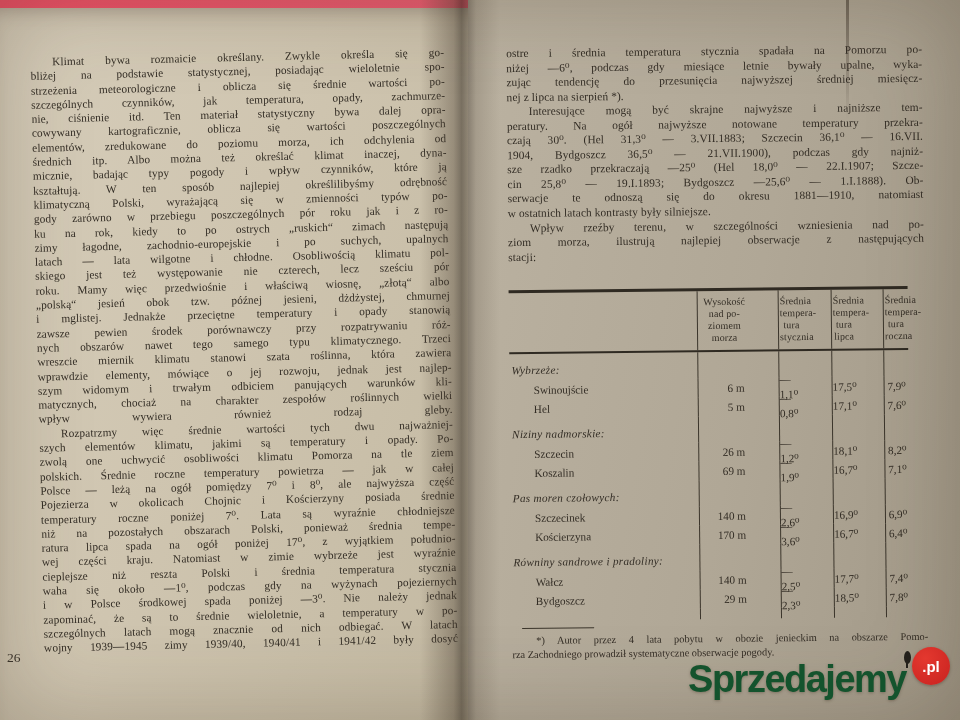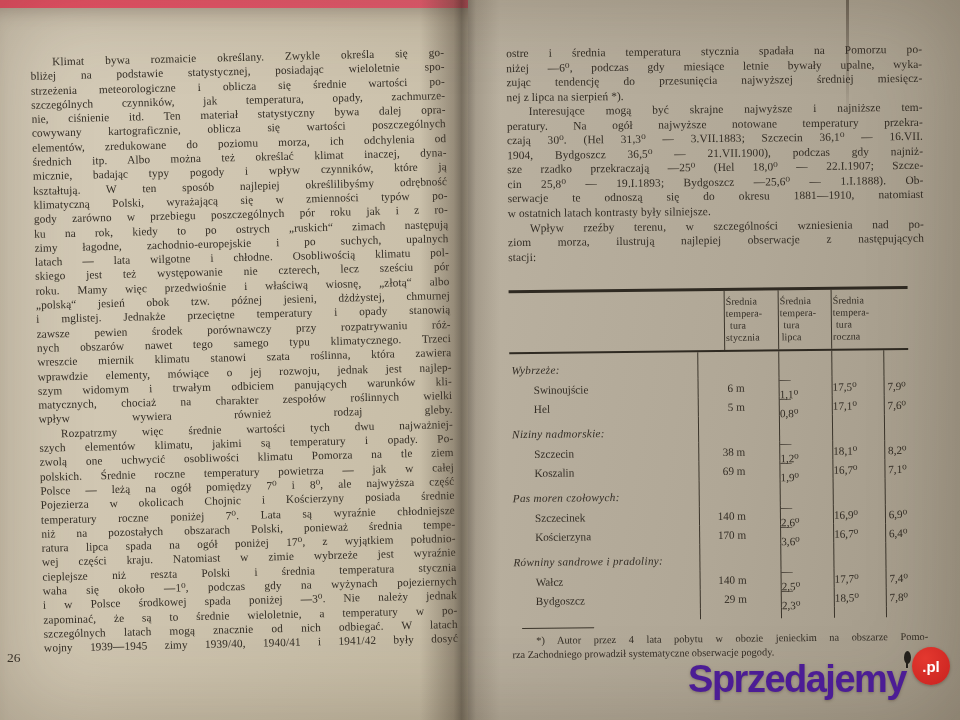--- a/index.html
+++ b/index.html
@@ -85,21 +85,21 @@
   .fn-line{font-size:10.4px;line-height:13.8px;color:#332d25;}
   .fn-line.ind{text-indent:24px;}
   .fn-line.j{text-align:justify;text-align-last:justify;}
 
   
   #watermark{
     position:absolute;right:10px;bottom:21px;display:flex;align-items:flex-start;
     font-family:"Liberation Sans","DejaVu Sans",sans-serif;
   }
   #wm-text{
-    font-size:38px;font-weight:bold;color:#4c1d95;letter-spacing:-1.5px;
+    font-size:38px;font-weight:bold;color:#14532d;letter-spacing:-1.5px;
     text-shadow:0 1px 3px rgba(60,45,30,.35);line-height:40px;margin-top:12px;
   }
   #wm-pin{
     width:7px;height:13px;background:#23201b;border-radius:50% 50% 50% 50%;
     margin:4px 0 0 -2px;position:relative;
   }
   #wm-pin:after{
     content:"";position:absolute;left:2px;bottom:-4px;width:2px;height:6px;background:#23201b;
   }
   #wm-badge{
@@ -177,20 +177,24 @@
         <div class="line j">cin 25,8⁰ — 19.I.1893;  Bydgoszcz —25,6⁰ — 1.I.1888).  Ob-</div>
         <div class="line j">serwacje te odnoszą się do okresu 1881—1910,  natomiast</div>
         <div class="line">w ostatnich latach kontrasty były silniejsze.</div>
         <div class="line j ind">Wpływ rzeźby terenu, w szczególności wzniesienia nad po-</div>
         <div class="line j">ziom morza,  ilustrują najlepiej obserwacje z następujących</div>
         <div class="line">stacji:</div>
       </div>
     <div id="obs-table">
         <div class="trow thead">
           <div class="tcell c-name"></div>
+          <div class="tcell c-alt">Wysokość
+nad po-
+ziomem
+morza</div>
           <div class="tcell c-val">Średnia
 tempera-
 tura
 stycznia</div>
           <div class="tcell c-val">Średnia
 tempera-
 tura
 lipca</div>
           <div class="tcell c-val">Średnia
 tempera-
@@ -220,21 +224,21 @@
         </div>
         <div class="trow tlabel">
           <div class="tcell c-name">Niziny nadmorskie:</div>
           <div class="tcell c-alt"></div>
           <div class="tcell c-val"></div>
           <div class="tcell c-val"></div>
           <div class="tcell c-val"></div>
         </div>
         <div class="trow tdata">
           <div class="tcell c-name">Szczecin</div>
-          <div class="tcell c-alt">38 m</div>
+          <div class="tcell c-alt">26 m</div>
           <div class="tcell c-val">— 1,2⁰</div>
           <div class="tcell c-val">18,1⁰</div>
           <div class="tcell c-val">8,2⁰</div>
         </div>
         <div class="trow tdata">
           <div class="tcell c-name">Koszalin</div>
           <div class="tcell c-alt">69 m</div>
           <div class="tcell c-val">— 1,9⁰</div>
           <div class="tcell c-val">16,7⁰</div>
           <div class="tcell c-val">7,1⁰</div>

